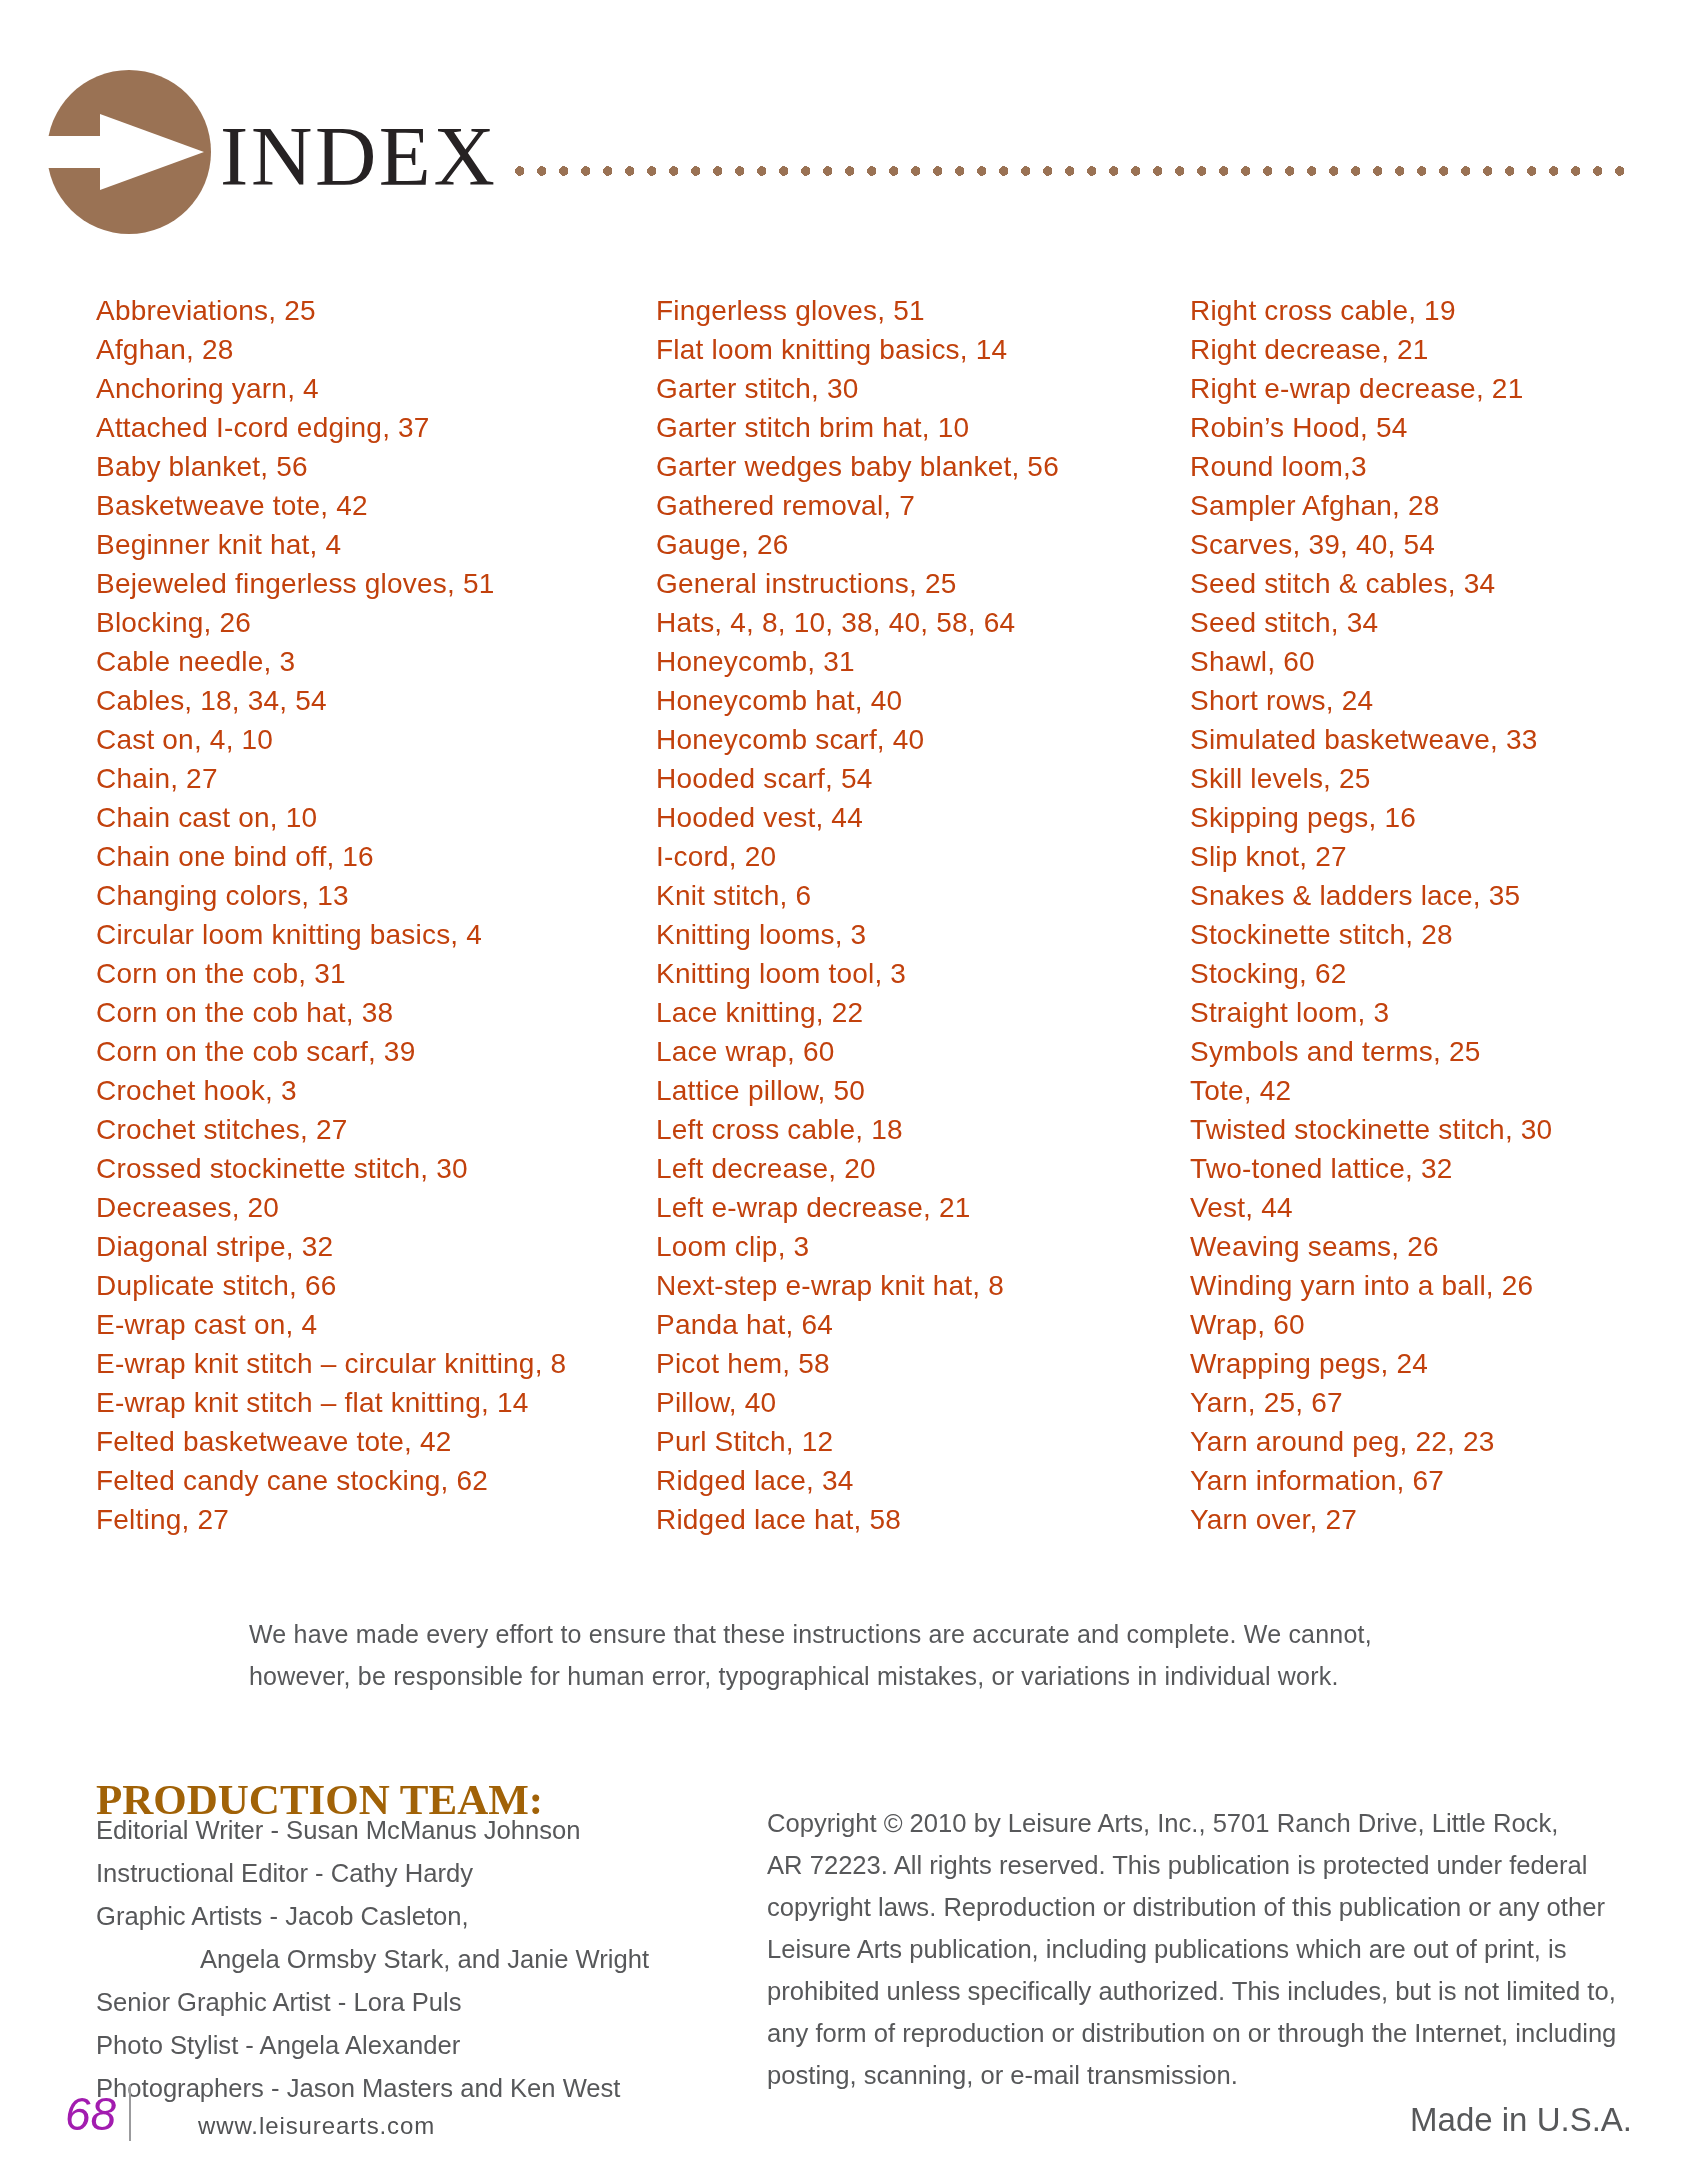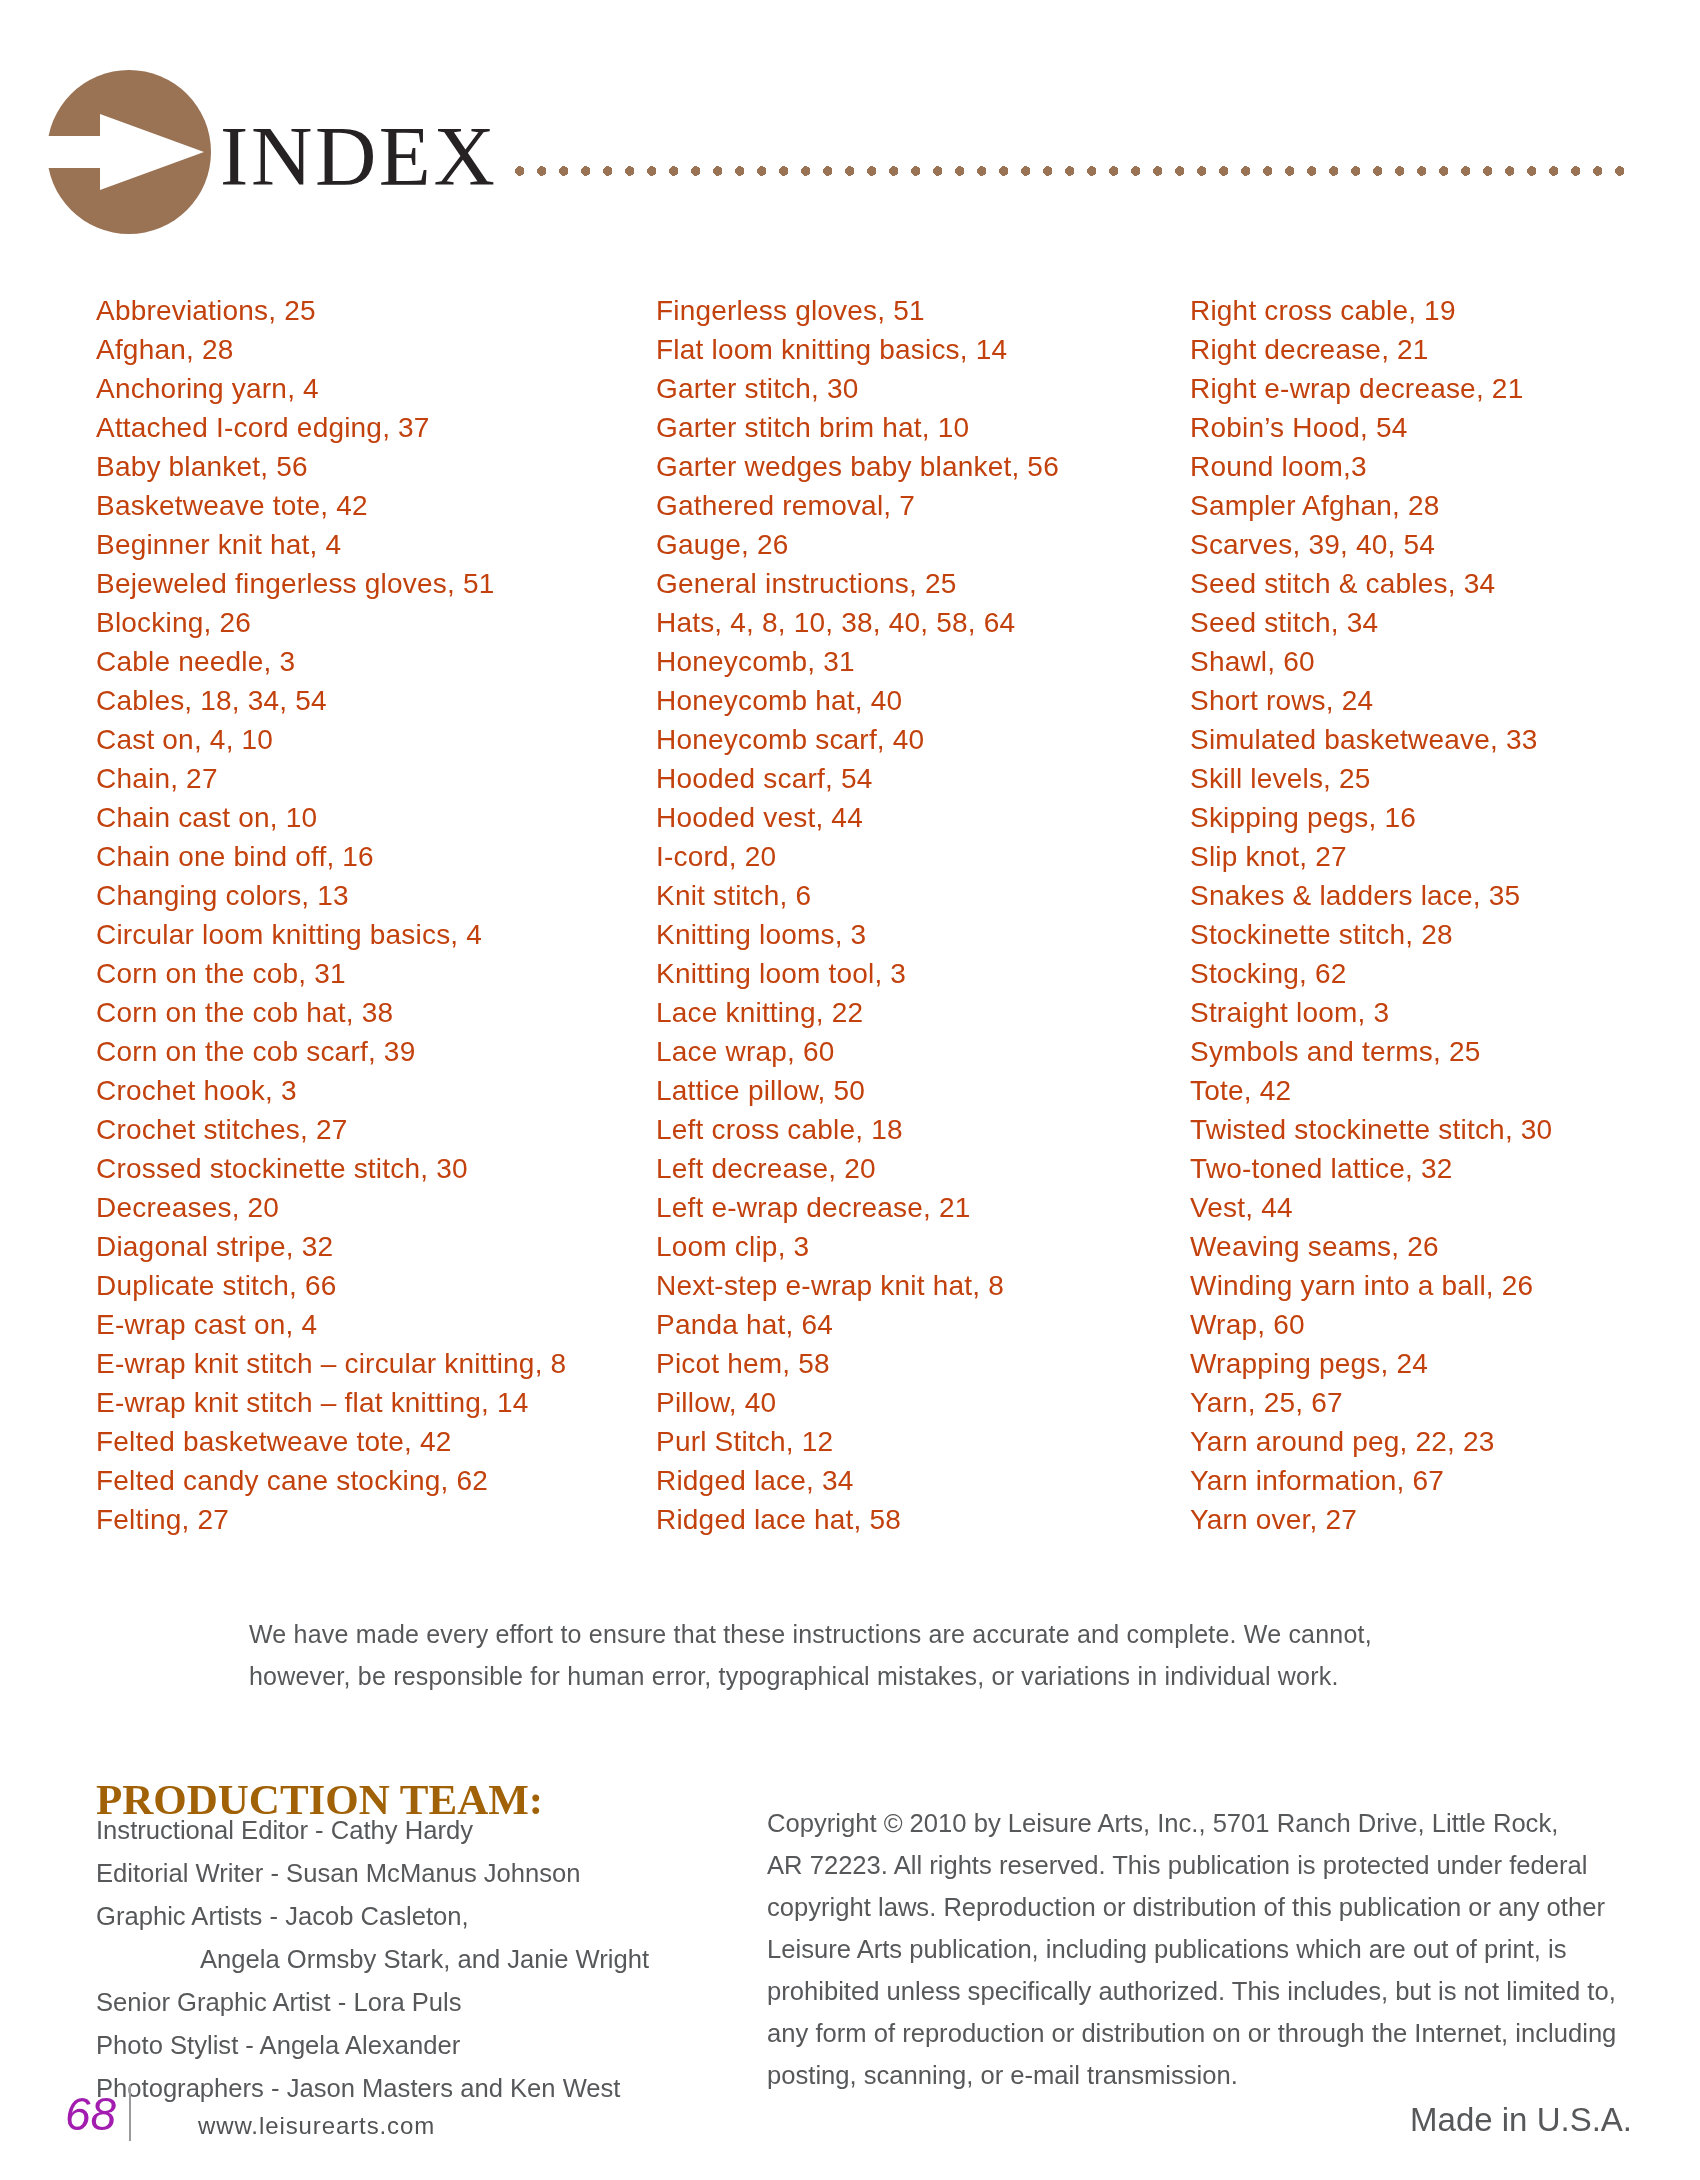--- a/index.html
+++ b/index.html
@@ -187,22 +187,22 @@
   </div>
 
 <div class="disclaimer">
     <div class="disclaimer-line">We have made every effort to ensure that these instructions are accurate and complete. We cannot,</div>
     <div class="disclaimer-line">however, be responsible for human error, typographical mistakes, or variations in individual work.</div>
   </div>
 
 <div class="prod-heading">PRODUCTION TEAM:</div>
 
 <div class="prod-list">
+    <div class="prod-line">Editorial Writer - Susan McManus Johnson</div>
     <div class="prod-line">Instructional Editor - Cathy Hardy</div>
-    <div class="prod-line">Editorial Writer - Susan McManus Johnson</div>
     <div class="prod-line">Graphic Artists - Jacob Casleton,</div>
     <div class="prod-line indent">Angela Ormsby Stark, and Janie Wright</div>
     <div class="prod-line">Senior Graphic Artist - Lora Puls</div>
     <div class="prod-line">Photo Stylist - Angela Alexander</div>
     <div class="prod-line">Photographers - Jason Masters and Ken West</div>
   </div>
 
 <div class="copyright">
     <div class="copyright-line">Copyright © 2010 by Leisure Arts, Inc., 5701 Ranch Drive, Little Rock,</div>
     <div class="copyright-line">AR 72223. All rights reserved. This publication is protected under federal</div>

